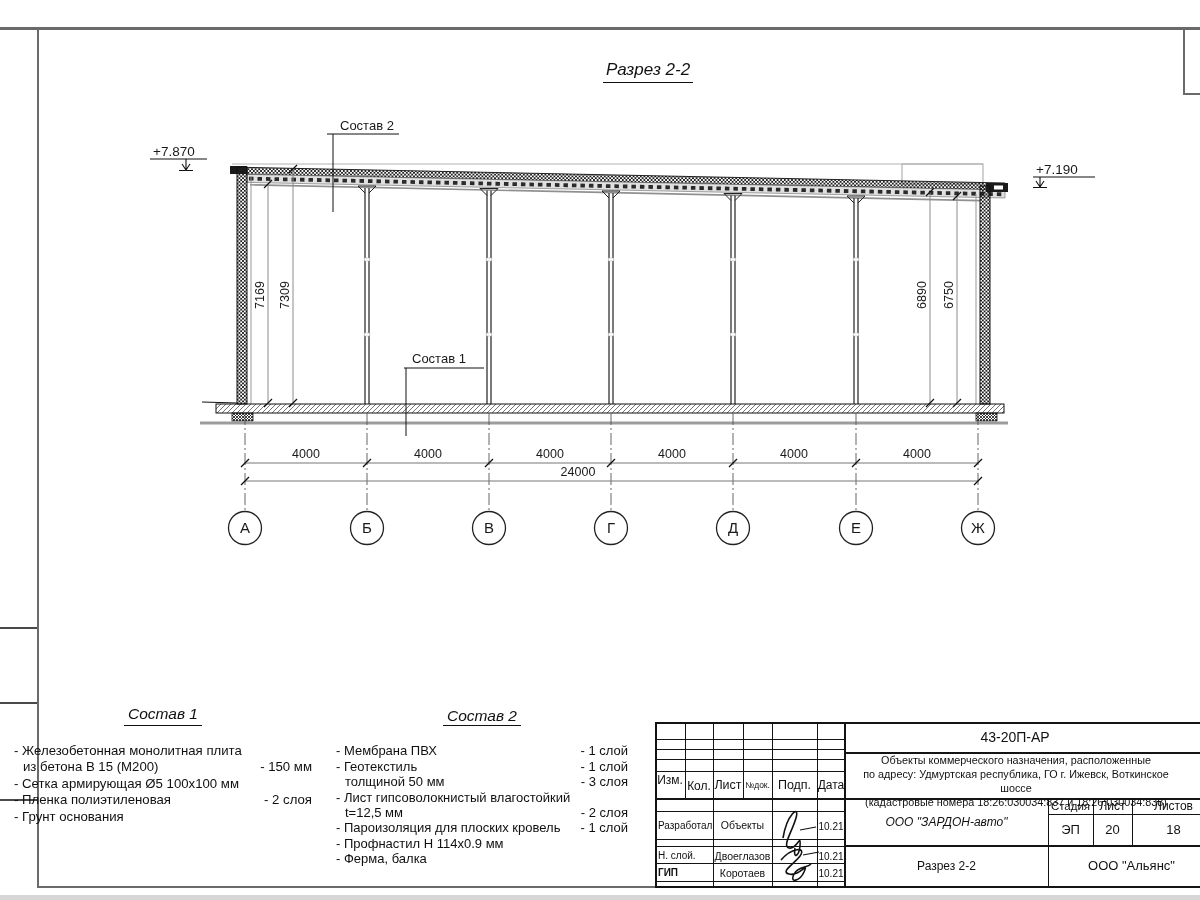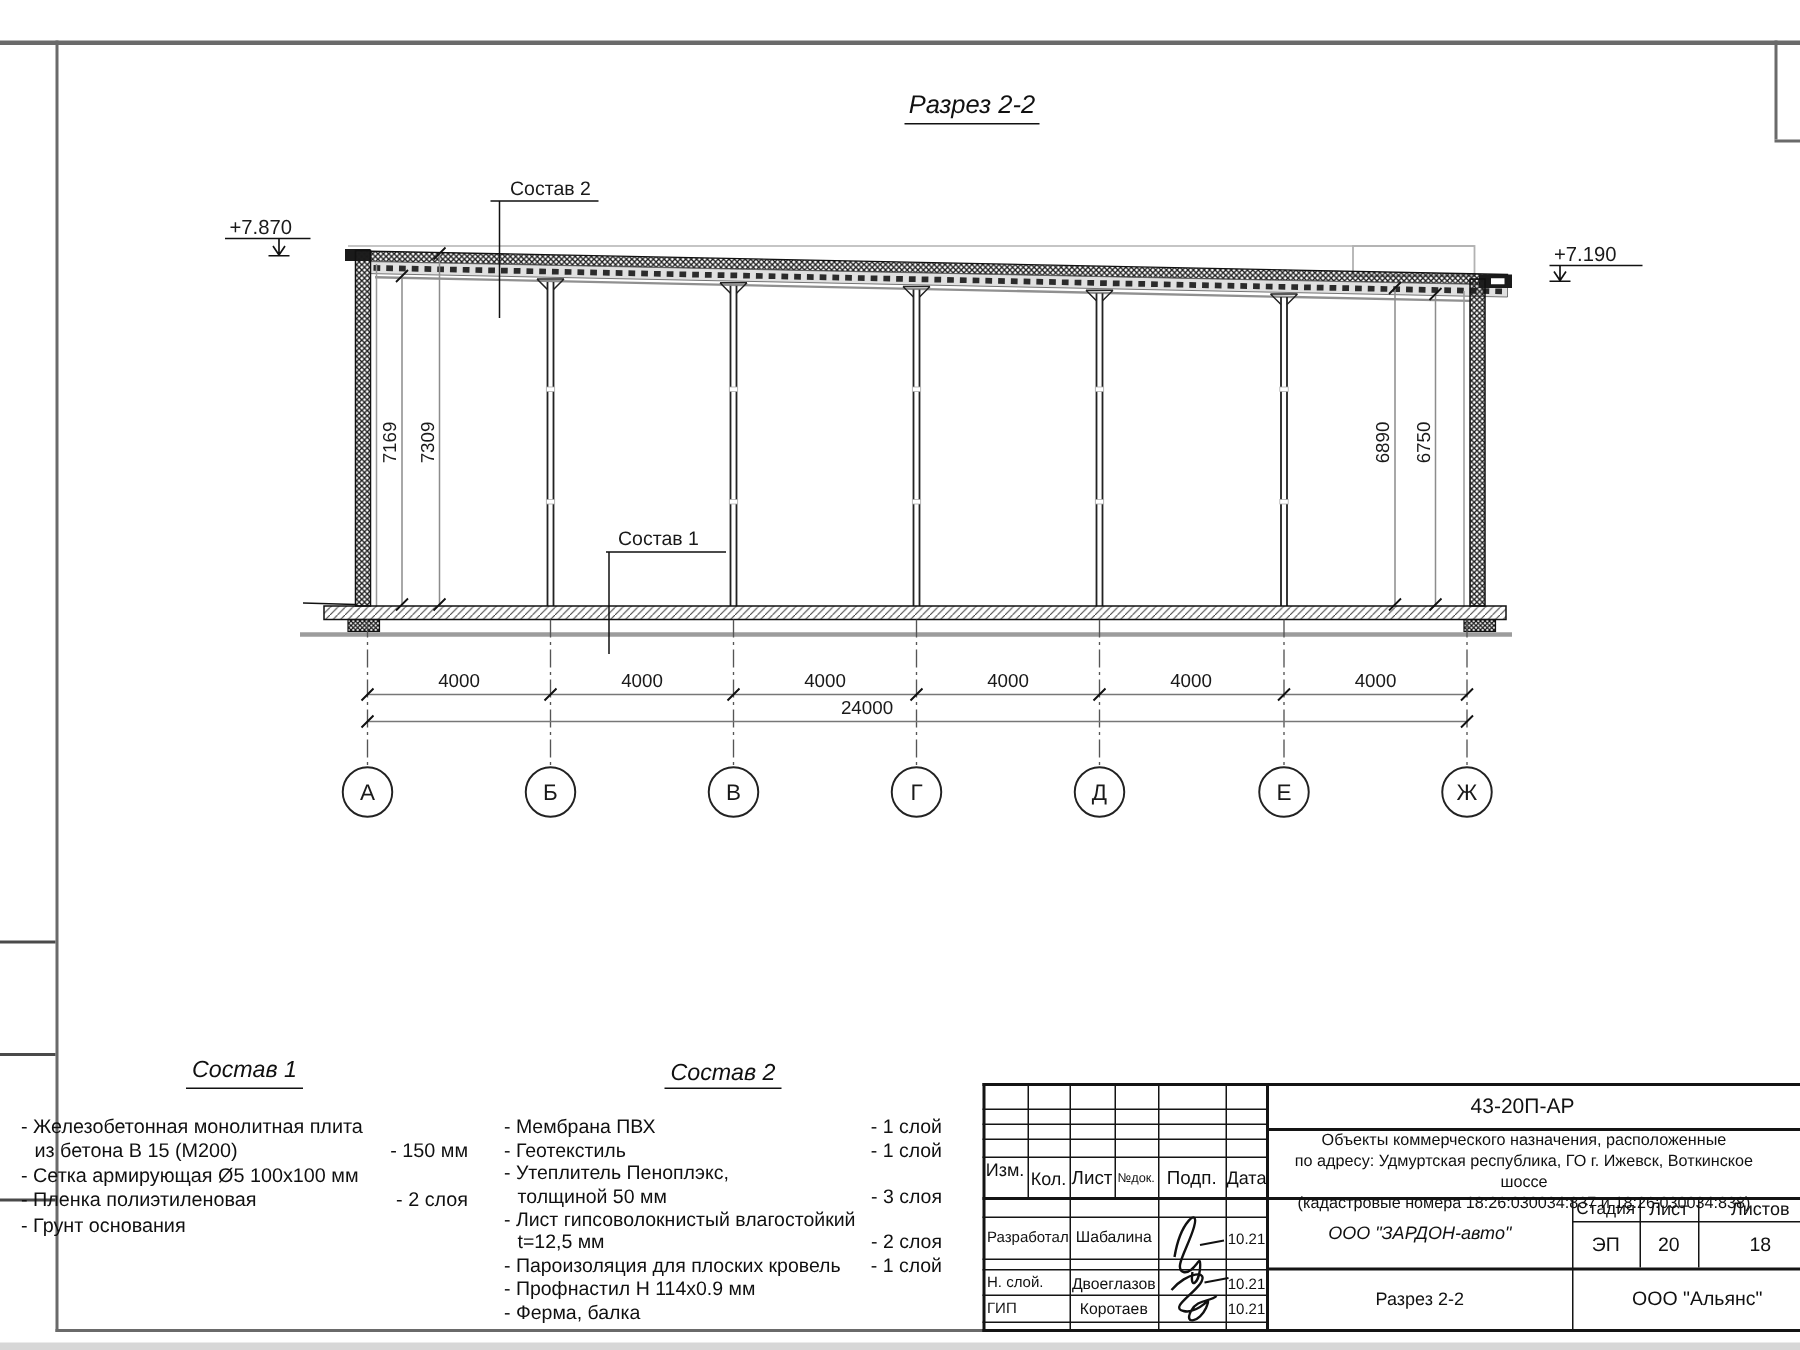--- a/index.html
+++ b/index.html
@@ -199,21 +199,20 @@
     <div class="s-head"><span>Состав 2</span></div>
     <div class="s-item">
       <div class="s-line">- Мембрана ПВХ</div>
       <span class="s-val">- 1 слой</span>
     </div>
     <div class="s-item">
       <div class="s-line">- Геотекстиль</div>
       <span class="s-val">- 1 слой</span>
     </div>
     <div class="s-item">
-      <div class="s-line">- Утеплитель Пеноплэкс,</div>
       <div class="s-line cont">толщиной 50 мм</div>
       <span class="s-val">- 3 слоя</span>
     </div>
     <div class="s-item">
       <div class="s-line">- Лист гипсоволокнистый влагостойкий</div>
       <div class="s-line cont">t=12,5 мм</div>
       <span class="s-val">- 2 слоя</span>
     </div>
     <div class="s-item">
       <div class="s-line">- Пароизоляция для плоских кровель</div>
@@ -259,26 +258,26 @@
     <div class="ln" style="left:393px;top:92px;width:167px;height:1px;"></div>
 
     <div class="cell" style="left:0;top:49px;width:30px;height:17px;font-size:12px;">Изм.</div>
     <div class="cell" style="left:30px;top:49px;width:28px;height:30px;font-size:12px;">Кол.</div>
     <div class="cell" style="left:58px;top:49px;width:30px;height:27px;font-size:12.5px;">Лист</div>
     <div class="cell" style="left:88px;top:49px;width:29px;height:27px;font-size:8.5px;">№док.</div>
     <div class="cell" style="left:117px;top:49px;width:45px;height:27px;font-size:12.5px;">Подп.</div>
     <div class="cell" style="left:162px;top:49px;width:28px;height:27px;font-size:12px;">Дата</div>
 
     <div class="cell left" style="left:3px;top:93px;width:56px;height:20px;font-size:10px;">Разработал</div>
-    <div class="cell" style="left:58px;top:93px;width:59px;height:20px;font-size:10.5px;">Шабалина</div>
+    <div class="cell" style="left:58px;top:93px;width:59px;height:20px;font-size:10.5px;">Объекты</div>
     <div class="cell" style="left:162px;top:96px;width:28px;height:16px;font-size:10px;">10.21</div>
     <div class="cell left" style="left:3px;top:126px;width:56px;height:15px;font-size:10px;">Н. слой.</div>
     <div class="cell" style="left:58px;top:126px;width:59px;height:15px;font-size:10.5px;">Двоеглазов</div>
     <div class="cell" style="left:162px;top:127px;width:28px;height:14px;font-size:10px;">10.21</div>
-    <div class="cell left" style="left:3px;top:143px;width:56px;height:15px;font-size:10px;">ГИП</div>
+    <div class="cell left" style="left:3px;top:143px;width:56px;height:15px;font-size:10px;font-weight:bold;">ГИП</div>
     <div class="cell" style="left:58px;top:143px;width:59px;height:15px;font-size:10.5px;">Коротаев</div>
     <div class="cell" style="left:162px;top:144px;width:28px;height:14px;font-size:10px;">10.21</div>
 
     <svg width="70" height="90" viewBox="0 0 70 90" style="position:absolute;left:112px;top:78px;">
       <path d="M16,38 C20,14 33,4 29,18 C25,32 15,46 22,48 C30,50 34,32 33,46 C32,56 26,60 28,48" stroke="#111" stroke-width="1.6" fill="none"></path>
       <path d="M33,30 L49,27" stroke="#111" stroke-width="1.2" fill="none"></path>
       <path d="M14,60 C24,48 40,46 33,56 C27,64 13,72 22,74 C33,77 42,60 37,72 C33,81 22,84 27,74 C31,66 40,68 44,64" stroke="#111" stroke-width="1.6" fill="none"></path>
       <path d="M36,55 L52,52" stroke="#111" stroke-width="1.2" fill="none"></path>
     </svg>
 

